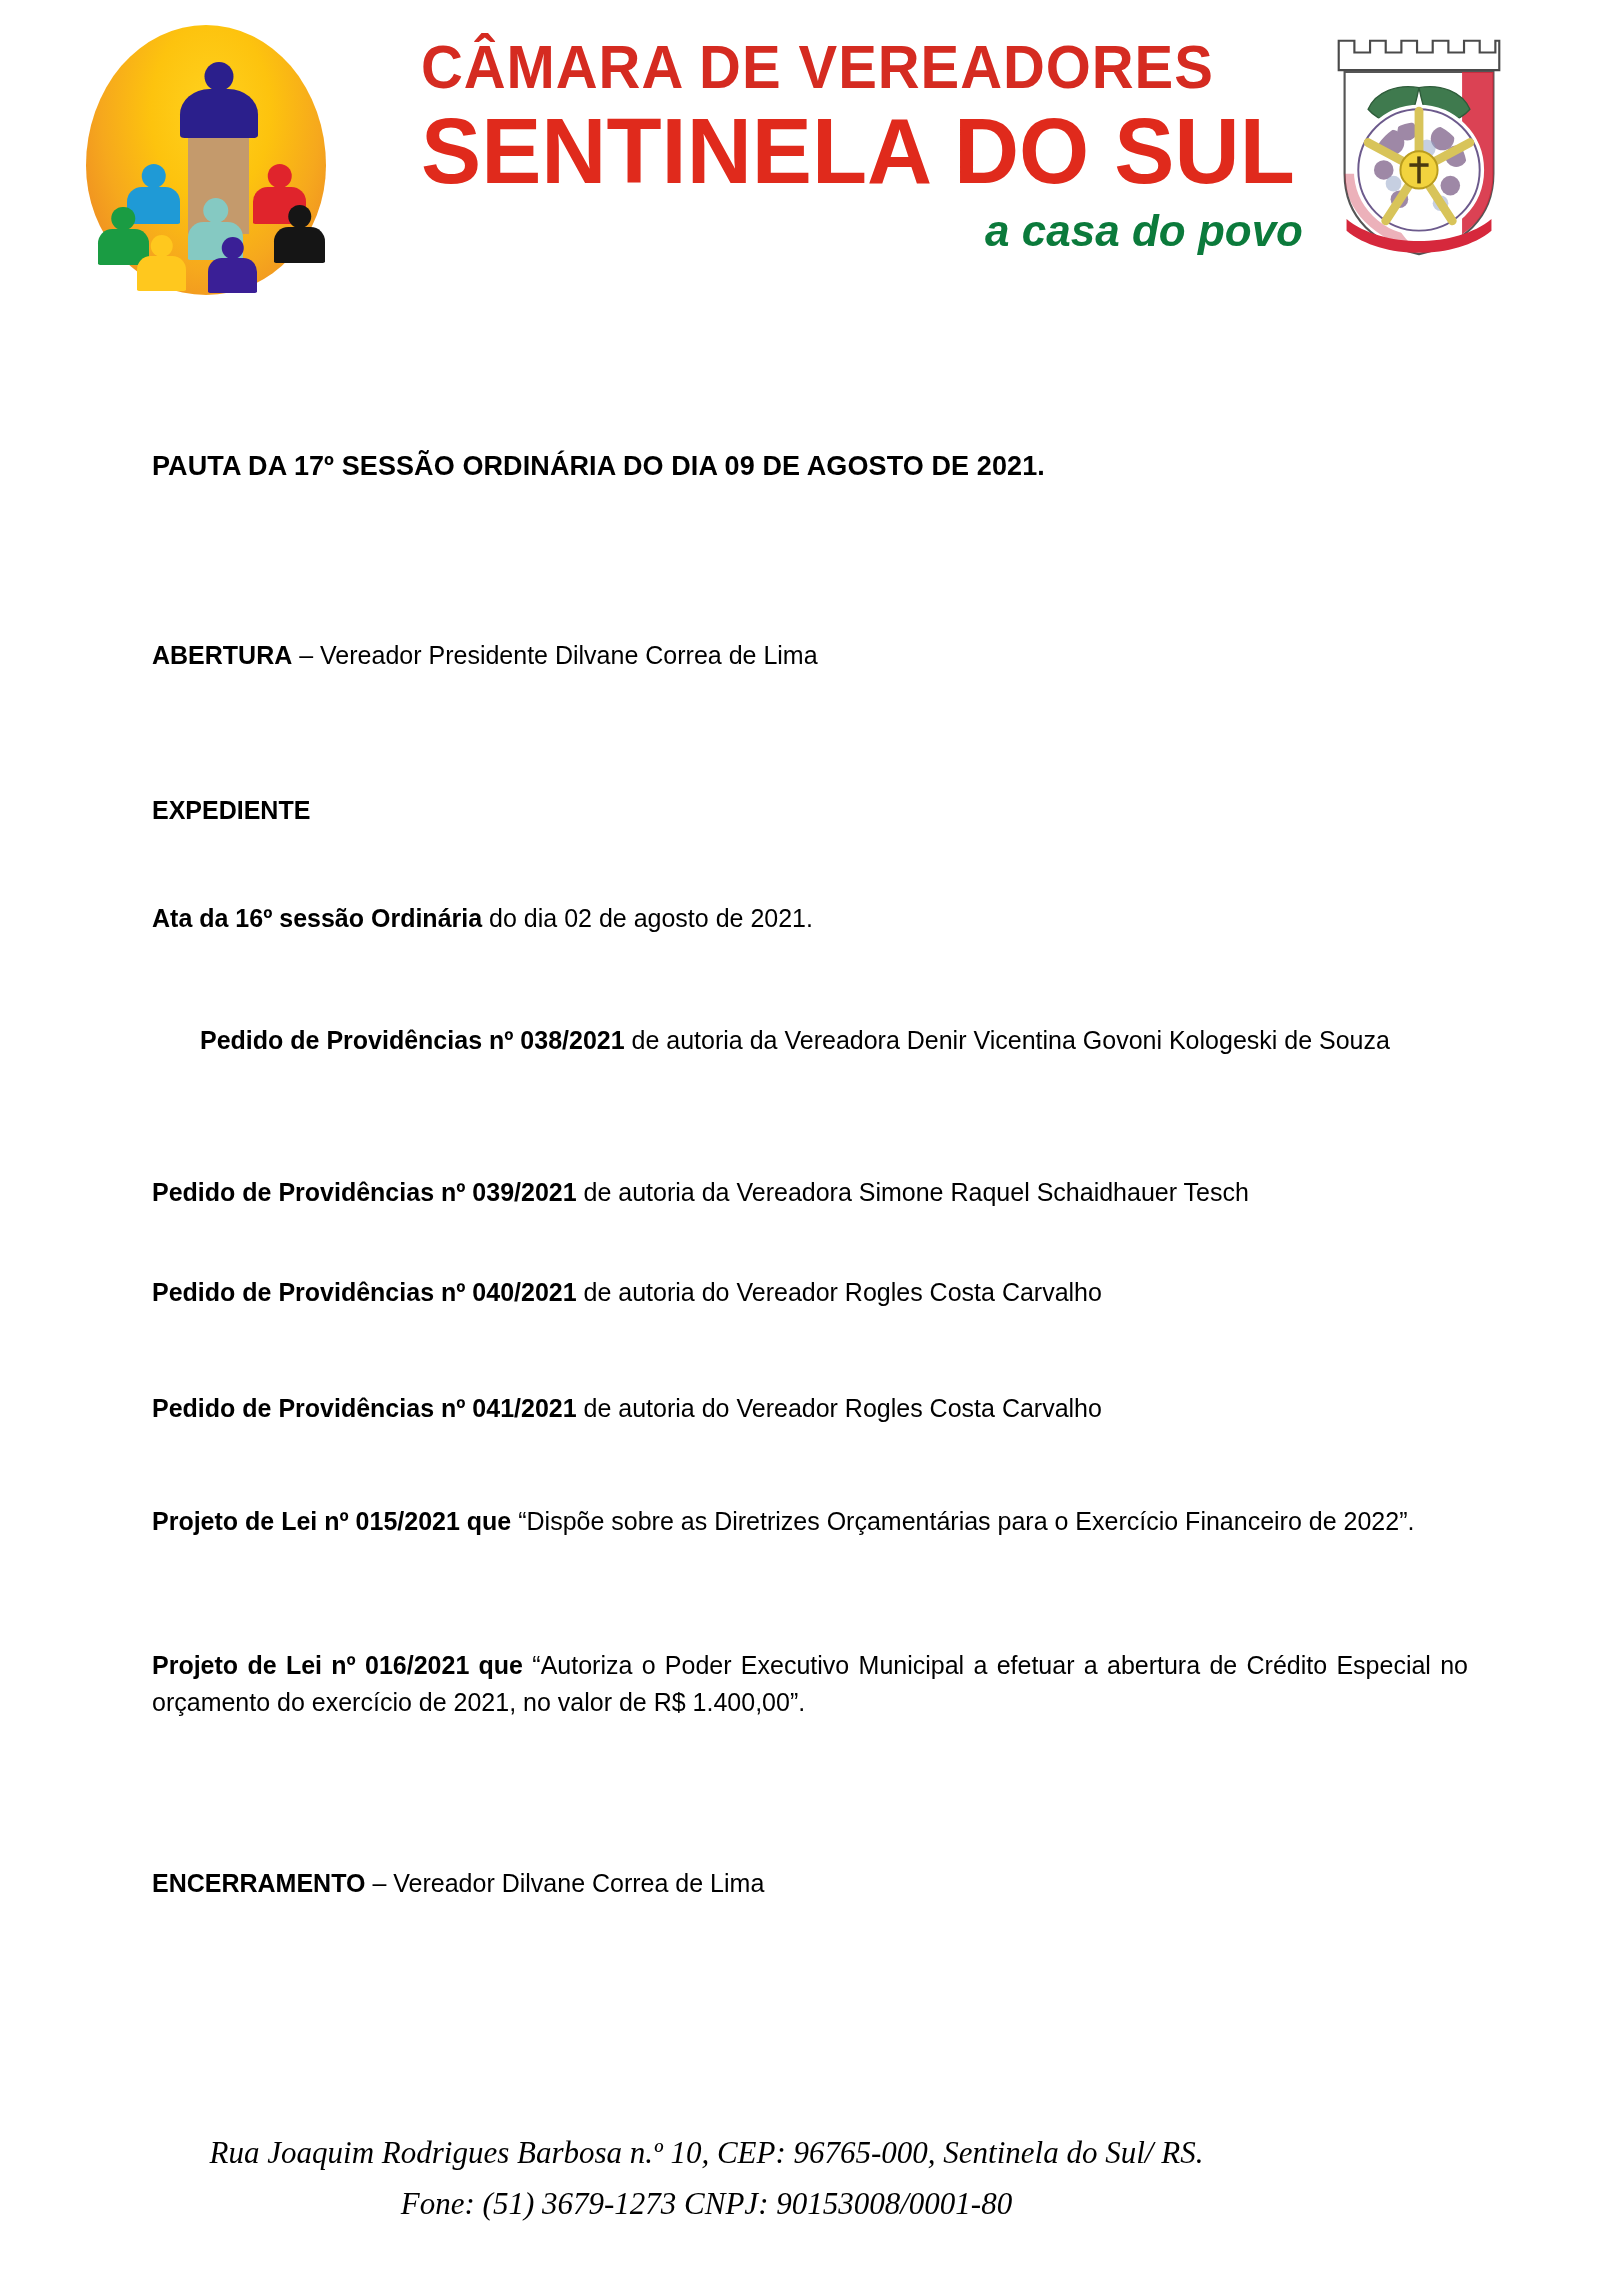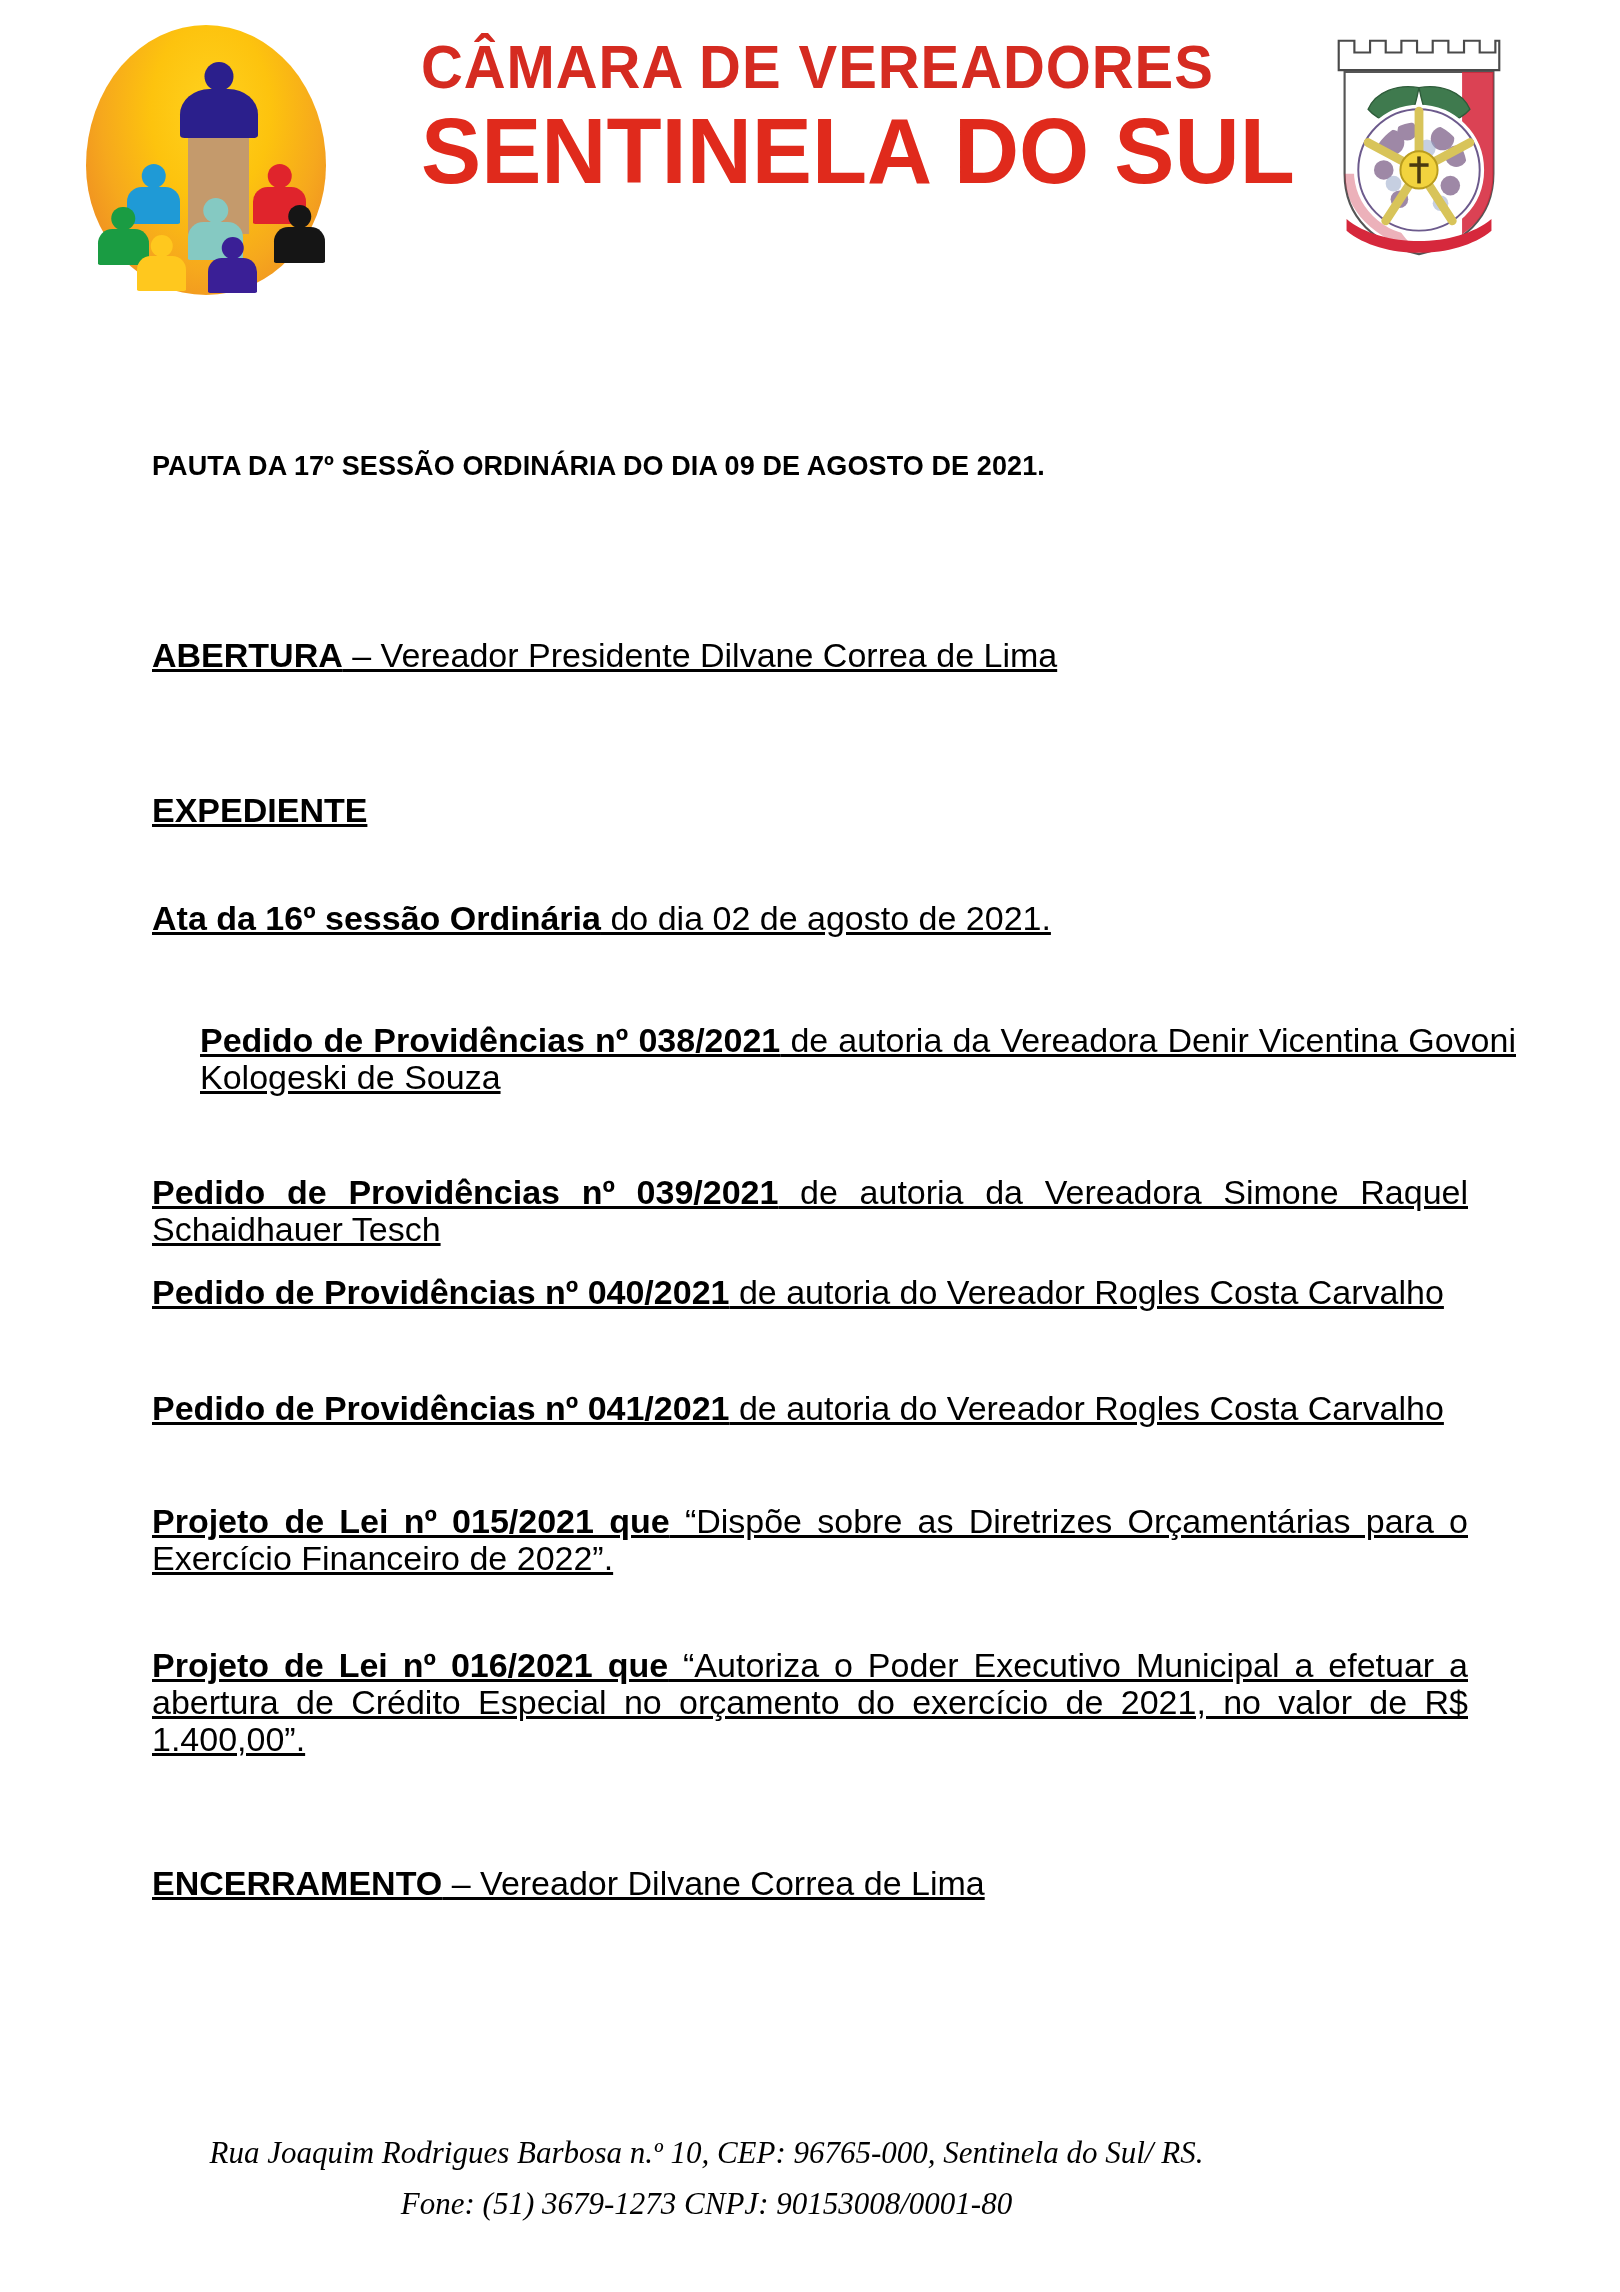--- a/index.html
+++ b/index.html
@@ -148,25 +148,24 @@
     font-size: 27px;
     font-weight: bold;
     letter-spacing: 0.1px;
     white-space: nowrap;
   }
 
   .para {
     position: absolute;
     left: 0;
     width: 1316px;
-    font-size: 34px;
+    font-size: 25px;
     line-height: 37px;
     text-align: justify;
     color: #000;
-    text-decoration: underline;
   }
   .para.nojust { text-align: left; }
   .para b { font-weight: bold; }
 
   
   .footer {
     position: absolute;
     left: 0;
     top: 2127px;
     width: 1413px;
@@ -230,20 +229,21 @@
 
       <div class="fig" style="left:122px; top:212px; width:49px; height:57px;">
         <div class="head" style="width:22.5px;height:22.5px;background:#3a1f96;"></div>
         <div class="body" style="top:21.6px;width:49px;height:35px;background:#3a1f96;"></div>
       </div>
     </div>
 
     <div class="logo-text">
       <div class="lt-line1">CÂMARA  DE VEREADORES</div>
       <div class="lt-line2">SENTINELA DO SUL</div>
+      <div class="lt-line3">a casa do povo</div>
     </div>
 
     <div class="brasao">
       <svg viewBox="0 0 192 238" width="188" height="233" aria-hidden="true">
 
         <g fill="#ffffff" stroke="#4a4a4a" stroke-width="2.2">
           <path d="M14 44 L14 14 L30 14 L30 26 L46 26 L46 14 L62 14 L62 26 L78 26 L78 14
                    L94 14 L94 26 L110 26 L110 14 L126 14 L126 26 L142 26 L142 14 L158 14
                    L158 26 L174 26 L174 14 L178 14 L178 44 Z"></path>
         </g>

